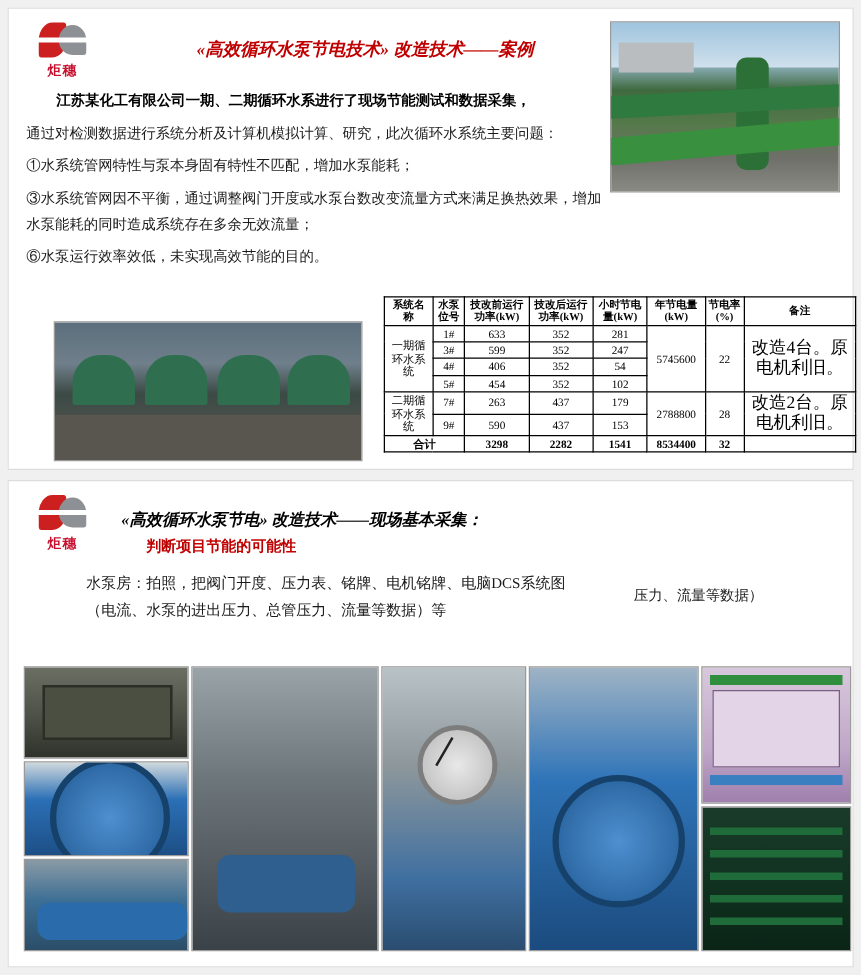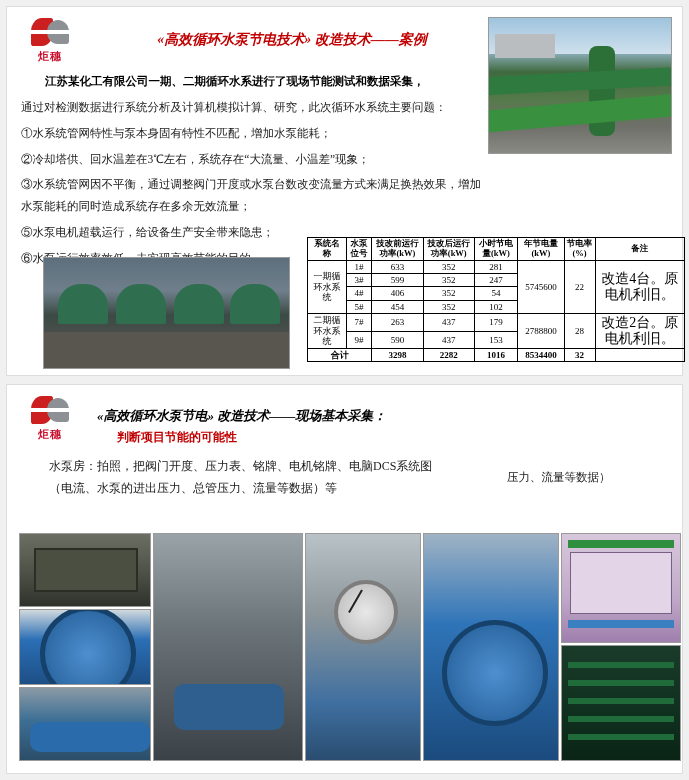--- a/index.html
+++ b/index.html
@@ -197,21 +197,21 @@
     position: absolute;
     left: 110px;
     top: 44px;
     font-size: 12px;
     font-weight: bold;
     color: #c00000;
     font-family: "Liberation Serif", serif;
   }
   .s2-body {
     position: absolute;
-    left: 42px;
+    left: 62px;
     top: 70px;
     width: 430px;
     font-size: 12px;
     line-height: 1.85;
     color: #1a1a1a;
     font-family: "Liberation Serif", serif;
   }
   .s2-body p { margin: 0; }
   .s2-side {
     position: absolute;
@@ -309,23 +309,21 @@
         <div class="bld"></div>
       <div class="pipe-c"></div>
         <div class="pipe-a"></div>
         <div class="pipe-b"></div>
     </div>
 
     <div class="s1-text">
       <p class="lead">江苏某化工有限公司一期、二期循环水系进行了现场节能测试和数据采集，</p>
       <p>通过对检测数据进行系统分析及计算机模拟计算、研究，此次循环水系统主要问题：</p>
       <p>①水系统管网特性与泵本身固有特性不匹配，增加水泵能耗；</p>
-      <p>②冷却塔供、回水温差在3℃左右，系统存在“大流量、小温差”现象；</p>
       <p>③水系统管网因不平衡，通过调整阀门开度或水泵台数改变流量方式来满足换热效果，增加水泵能耗的同时造成系统存在多余无效流量；</p>
-      <p>⑤水泵电机超载运行，给设备生产安全带来隐患；</p>
       <p>⑥水泵运行效率效低，未实现高效节能的目的。</p>
     </div>
 
     <div class="s1-photo2">
       <div class="tower t1"></div>
         <div class="tower t2"></div>
       <div class="tower t3"></div>
         <div class="tower t4"></div>
       <div class="ground"></div>
     </div>
@@ -386,21 +384,21 @@
           <tr>
             <td>9#</td>
             <td>590</td>
             <td>437</td>
             <td>153</td>
           </tr>
           <tr class="total">
             <td colspan="2">合计</td>
             <td>3298</td>
             <td>2282</td>
-            <td>1016</td>
+            <td>1541</td>
             <td>8534400</td>
             <td>32</td>
             <td></td>
           </tr>
         </tbody>
       </table>
     </div>
   </div>
 
   <div class="slide slide2">

